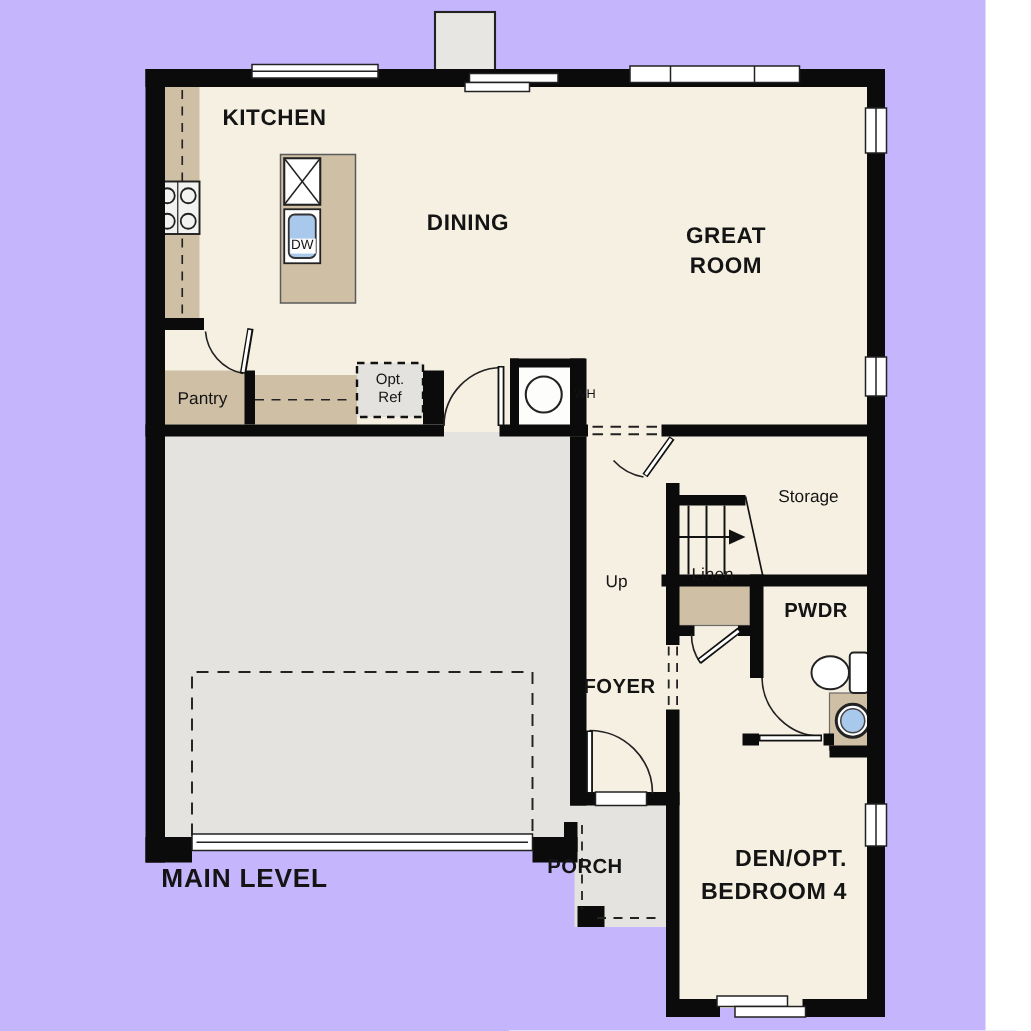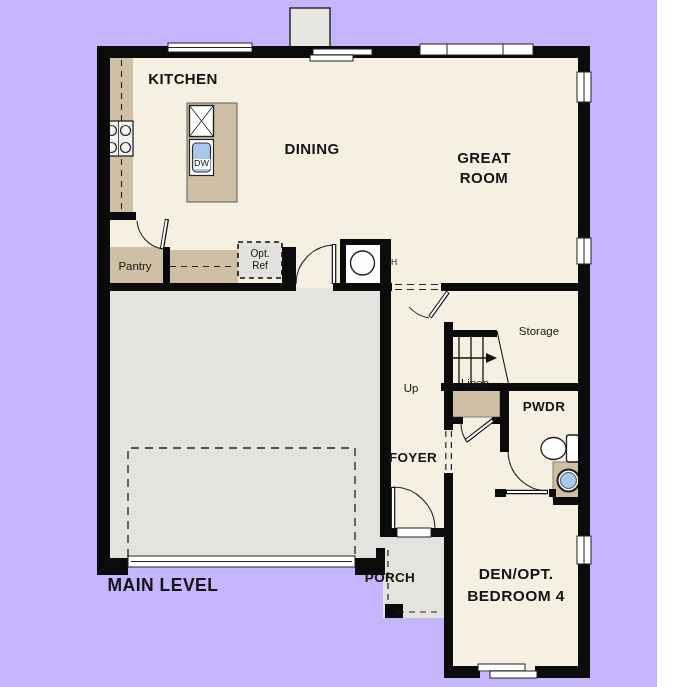--- a/index.html
+++ b/index.html
@@ -8,21 +8,21 @@
   .plan svg{position:absolute;left:0;top:0;}
   .lbl{position:absolute;transform:translate(-50%,-50%);color:#141414;
        white-space:pre-line;text-align:center;line-height:1.32;}
   .room{font-weight:bold;font-size:15px;letter-spacing:.4px;}
   .room-sm{font-weight:bold;font-size:13.5px;letter-spacing:.3px;}
   .small{font-size:11.5px;font-weight:400;}
   .tiny{font-size:8.5px;font-weight:400;margin-left:28px;}
   .lbl-dw{font-size:9px;background:#ffffff;padding:0 1px;line-height:1.1;}
   .lbl-optref{font-size:10px;line-height:1.2;}
   .lbl-main{font-weight:bold;font-size:17.5px;letter-spacing:.5px;}
-  .lbl-den{font-size:15.5px;line-height:1.45;}
+  .lbl-den{font-size:15.5px;line-height:1.45;text-align:right;}
 </style>
 </head>
 <body>
 
 <div class="plan">
 
 <svg width="687" height="687" viewBox="0 0 687 687">
 
   <rect x="290" y="8" width="40" height="42" fill="#e7e6e3" stroke="#222" stroke-width="1.4"></rect>
 

